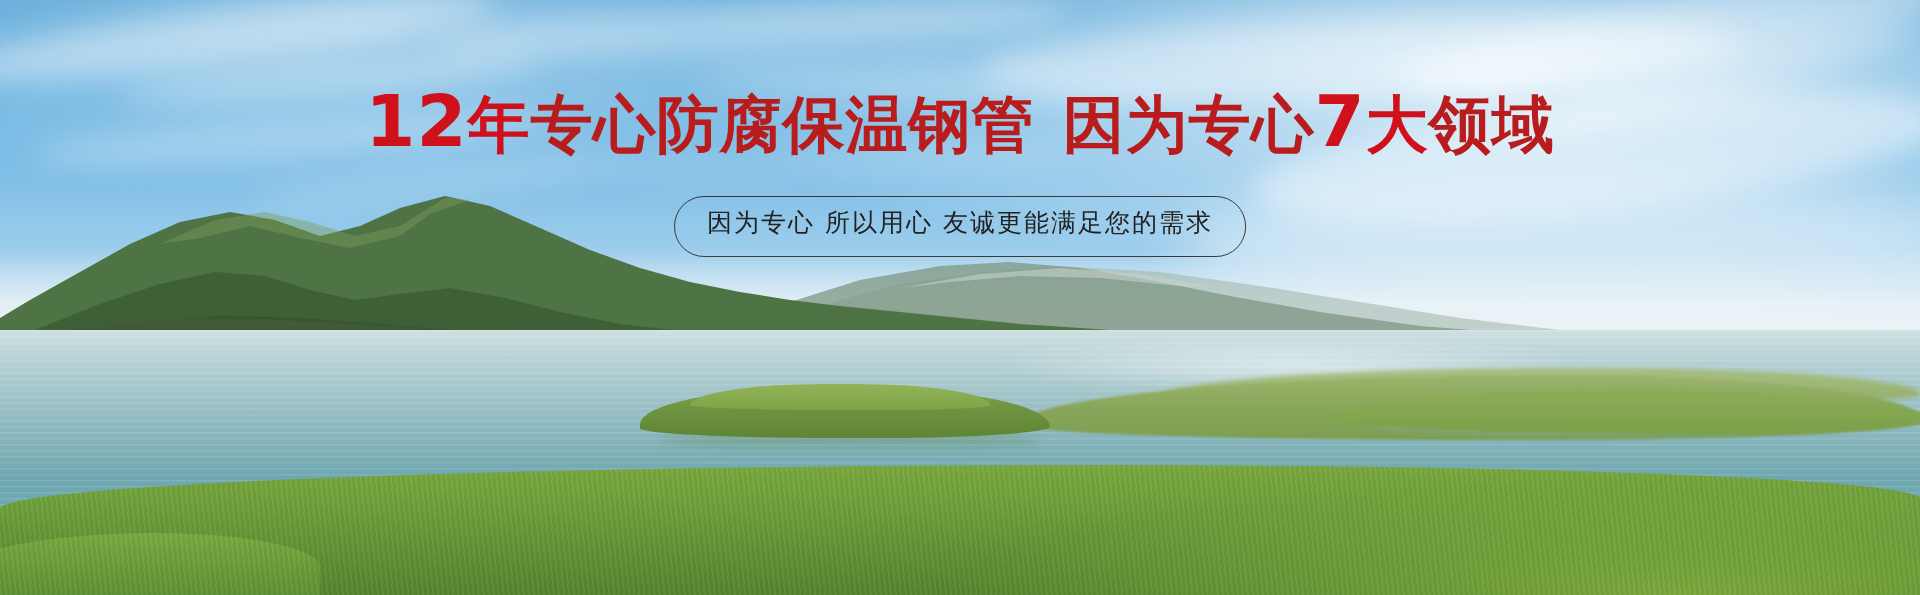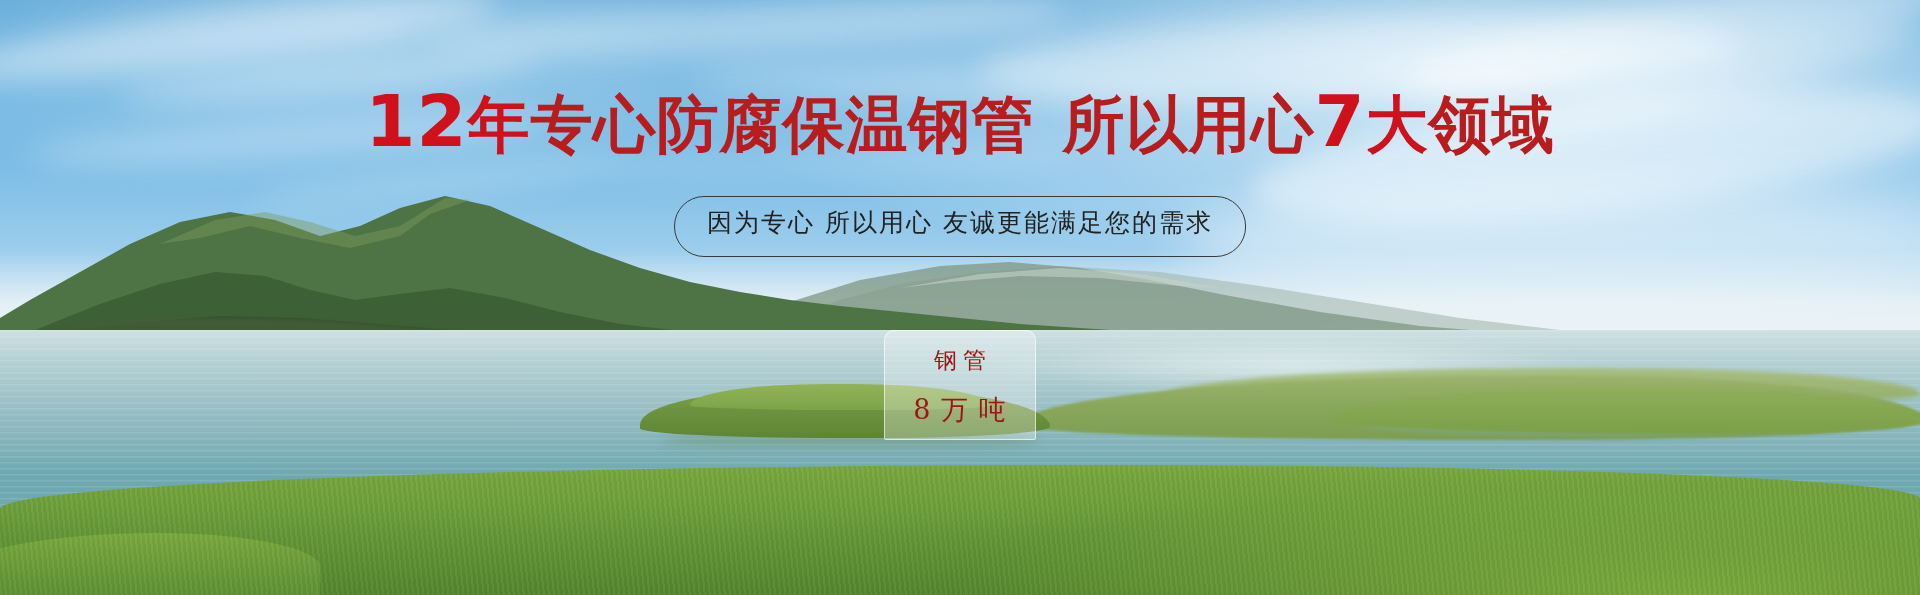--- a/index.html
+++ b/index.html
@@ -281,29 +281,25 @@
   <div class="island"></div>
   <div class="island-top"></div>
 
   <div class="fg-grass"></div>
   <div class="fg-grass-left"></div>
   <div class="fg-grass-tex"></div>
 
   <div class="overlay">
 
     <div class="headline">
-      <span class="red num">12</span><span class="red">年</span><span class="dark">专心防腐保温钢管</span><span class="gap"></span><span class="dark">所以用心</span><span class="red num">7</span><span class="red">大</span><span class="dark">领域</span>
+      <span class="red num">12</span><span class="red">年</span><span class="dark">专心防腐保温钢管</span><span class="gap"></span><span class="dark">因为专心</span><span class="red num">7</span><span class="red">大</span><span class="dark">领域</span>
     </div>
 
     <div class="subtitle-pill">因为专心 所以用心  友诚更能满足您的需求</div>
 
     <div class="cards">
 
-      <div class="card">
-        <div class="card-label">钢管</div>
-        <div class="card-value"><span>8 万 吨</span></div>
-      </div>
 
 
 
     </div>
   </div>
 </div>
 
 </body></html>

